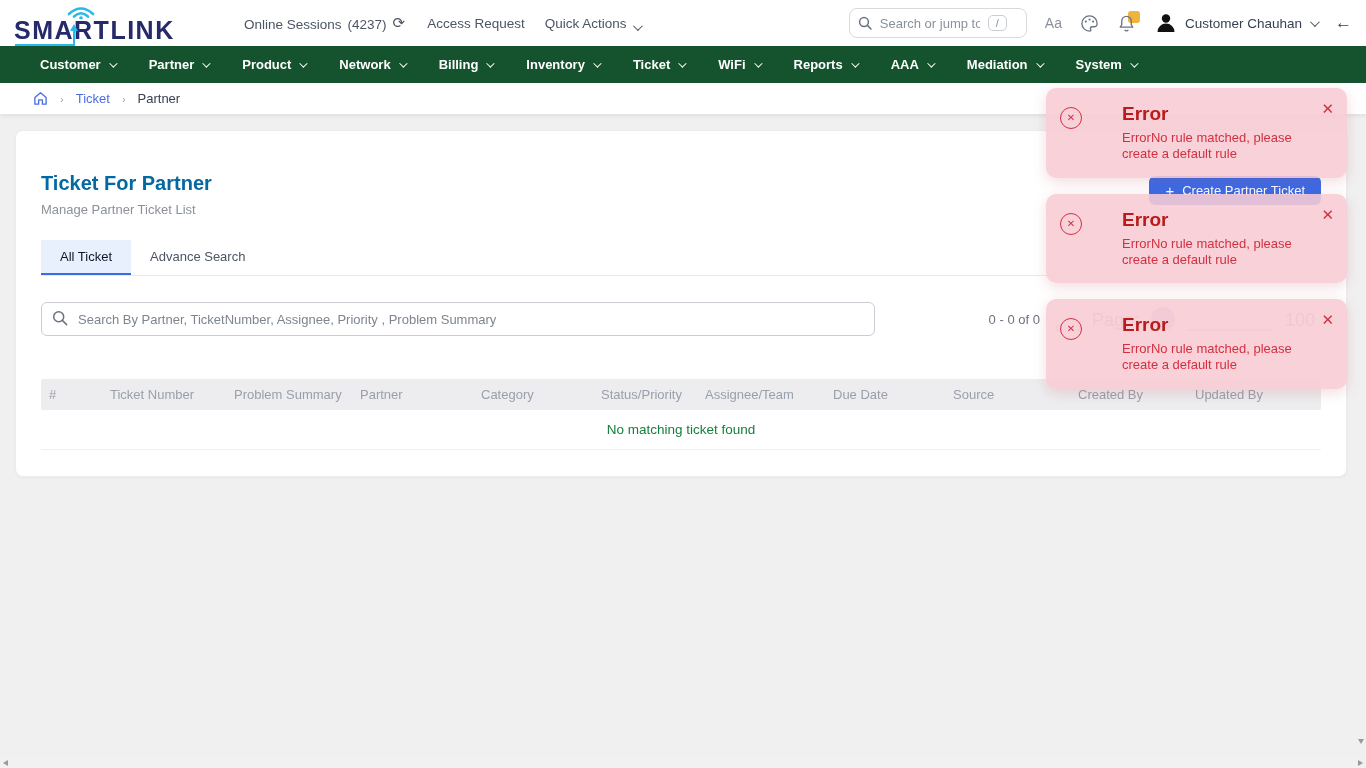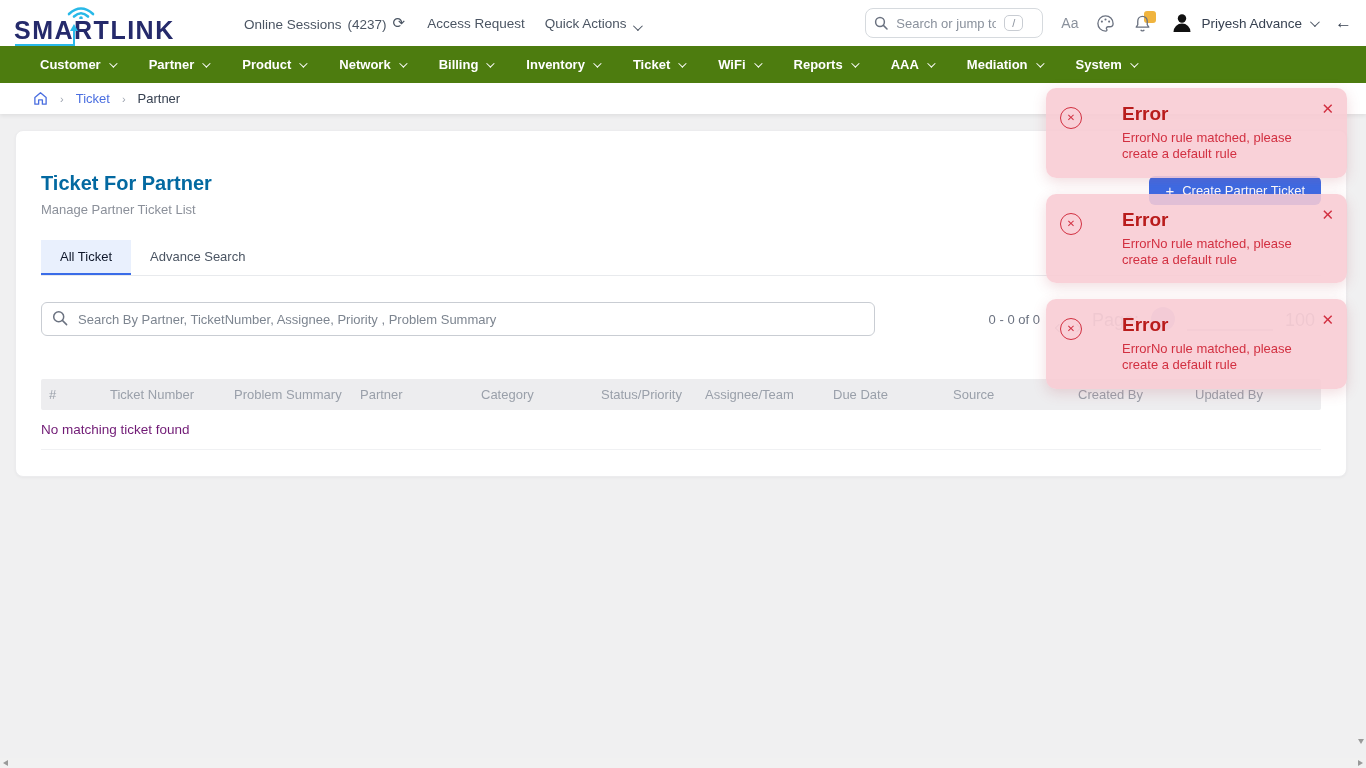--- a/index.html
+++ b/index.html
@@ -26,21 +26,21 @@
   .global-search input::placeholder{color:#8a919c;}
   .slash-badge{border:1px solid #c9cdd3;border-radius:5px;color:#8a919c;font-size:11px;padding:1px 7px;}
   .aa{color:#8a919c;font-size:14px;cursor:pointer;}
   .icon-btn{cursor:pointer;display:flex;align-items:center;}
   .bell-wrap{position:relative;width:20px;height:20px;}
   .bell-badge{position:absolute;right:-3px;top:-2px;width:12px;height:12px;background:#f0b43e;border-radius:3px;}
   .user-chip{display:flex;align-items:center;gap:8px;cursor:pointer;color:#374151;font-size:13.5px;}
   .back-arrow{font-size:17px;color:#374151;cursor:pointer;}
 
   
-  .main-nav{height:37px;background:#4d7c0f;display:flex;align-items:center;padding-left:40px;gap:34px;position:relative;z-index:5;}
+  .main-nav{height:37px;background:#14532d;display:flex;align-items:center;padding-left:40px;gap:34px;position:relative;z-index:5;}
   .nav-item{color:#fff;font-size:13px;font-weight:600;display:flex;align-items:center;gap:8px;cursor:pointer;white-space:nowrap;}
   .nav-item .chev{width:6px;height:6px;border-width:1.7px;}
 
   
   .breadcrumb-bar{height:31px;background:#fff;display:flex;align-items:center;gap:12px;padding-left:33px;box-shadow:0 2px 4px rgba(0,0,0,0.07);position:relative;z-index:4;}
   .bc-sep{color:#9ca3af;font-size:11px;}
   .bc-link{color:#4a6ee0;cursor:pointer;}
   .bc-current{color:#374151;}
 
   
@@ -62,21 +62,21 @@
   .pager{display:flex;align-items:flex-end;gap:12px;margin-left:16px;color:#aeb3bc;font-size:18px;white-space:nowrap;padding-right:6px;}
   .pager .pg-chev{width:6px;height:6px;border-right:1.6px solid #aeb3bc;border-bottom:1.6px solid #aeb3bc;display:inline-block;cursor:pointer;}
   .pager .pg-chev.left{transform:rotate(135deg);}
   .pager .pg-chev.right{transform:rotate(-45deg);}
   .pager .pg-pill{width:24px;height:24px;border-radius:50%;background:#c8cfe9;cursor:pointer;}
   .pager .pg-track{width:86px;height:2px;background:#dadce1;}
 
   .tix-table{margin-top:43px;}
   .tix-head{display:grid;grid-template-columns:61px 124px 126px 121px 120px 104px 128px 120px 125px 117px 1fr;background:#ededef;height:31px;align-items:center;border-radius:2px;}
   .tix-head span{color:#9aa0aa;font-size:13px;padding-left:8px;white-space:nowrap;overflow:hidden;}
-  .empty-row{border-bottom:1px solid #f0f1f3;padding:12px 0;font-size:13.5px;color:#701a75;}
+  .empty-row{border-bottom:1px solid #f0f1f3;text-align:center;padding:12px 0;font-size:13.5px;color:#15803d;}
 
   
   .toast-stack{position:absolute;top:88px;right:19px;width:301px;display:flex;flex-direction:column;gap:16px;z-index:10;}
   .toast{position:relative;background:rgba(248,203,211,0.88);border-radius:10px;min-height:75px;padding:15px 34px 15px 76px;box-shadow:0 4px 14px rgba(180,60,75,0.18);}
   .toast-icon{position:absolute;left:14px;top:19px;width:22px;height:22px;border:1.6px solid #d23041;border-radius:50%;color:#d23041;display:flex;align-items:center;justify-content:center;font-size:10px;line-height:1;}
   .toast-title{color:#b91c1c;font-weight:bold;font-size:19px;}
   .toast-msg{color:#d23041;font-size:13px;margin-top:5px;line-height:1.25;}
   .toast-close{position:absolute;right:13px;top:13px;color:#d23041;font-size:15px;cursor:pointer;line-height:1;}
 
   
@@ -145,21 +145,21 @@
           <path d="M10 2.5 c-2.9 0-5 2.2-5 5.2 v3.6 l-1.6 2.6 h13.2 L15 11.3 V7.7 c0-3-2.1-5.2-5-5.2 Z" fill="none" stroke="#6b7280" stroke-width="1.4" stroke-linejoin="round"></path>
           <path d="M8.2 16.5 a1.9 1.9 0 0 0 3.6 0" fill="none" stroke="#6b7280" stroke-width="1.4"></path>
         </svg>
     </span>
 
     <div class="user-chip">
       <svg width="22" height="22" viewBox="0 0 22 22">
           <circle cx="11" cy="6.5" r="4.2" fill="#111"></circle>
           <path d="M2.5 20 a8.5 8.5 0 0 1 17 0 Z" fill="#111"></path>
         </svg>
-      <span>Priyesh Advance</span>
+      <span>Customer Chauhan</span>
       <span class="chev"></span>
     </div>
 
     <span class="back-arrow">←</span>
   </div>
 </header>
 
 <nav class="main-nav">
   <div class="nav-item">
       <span>Customer</span>

